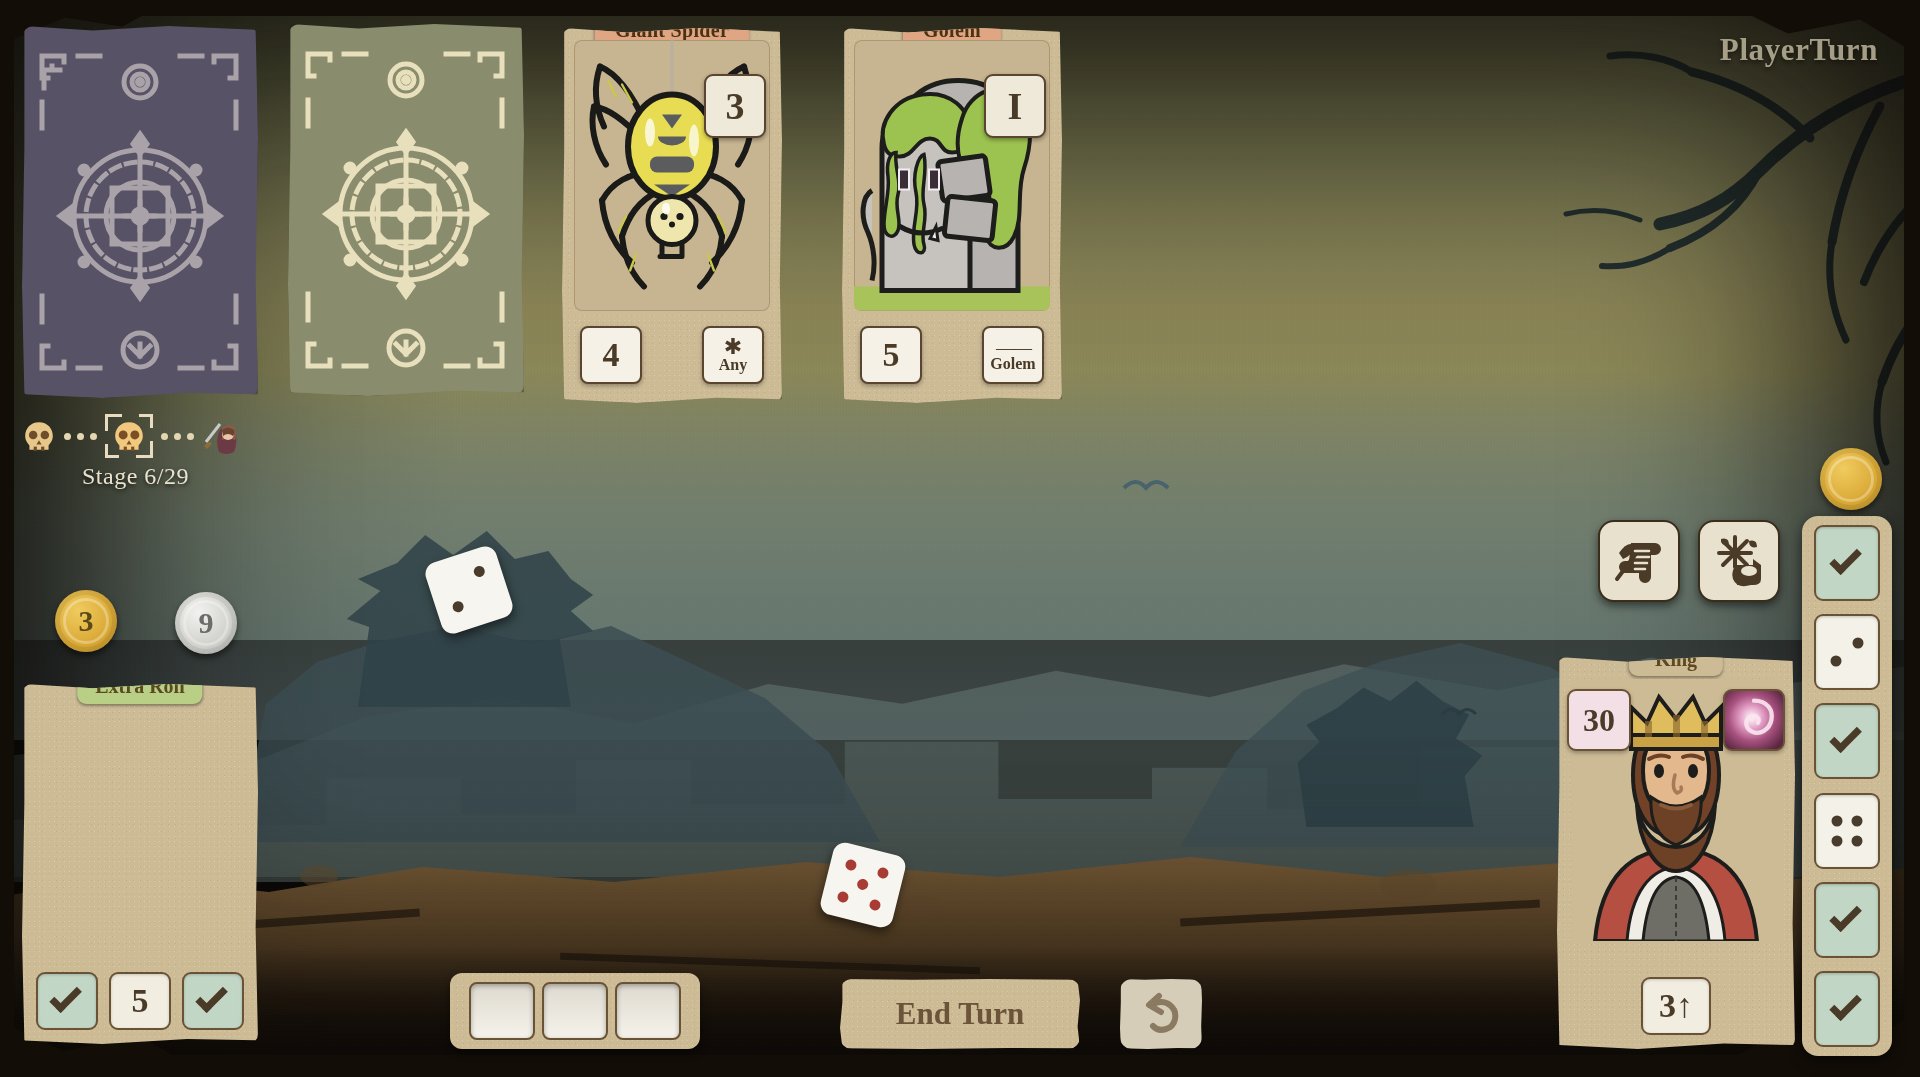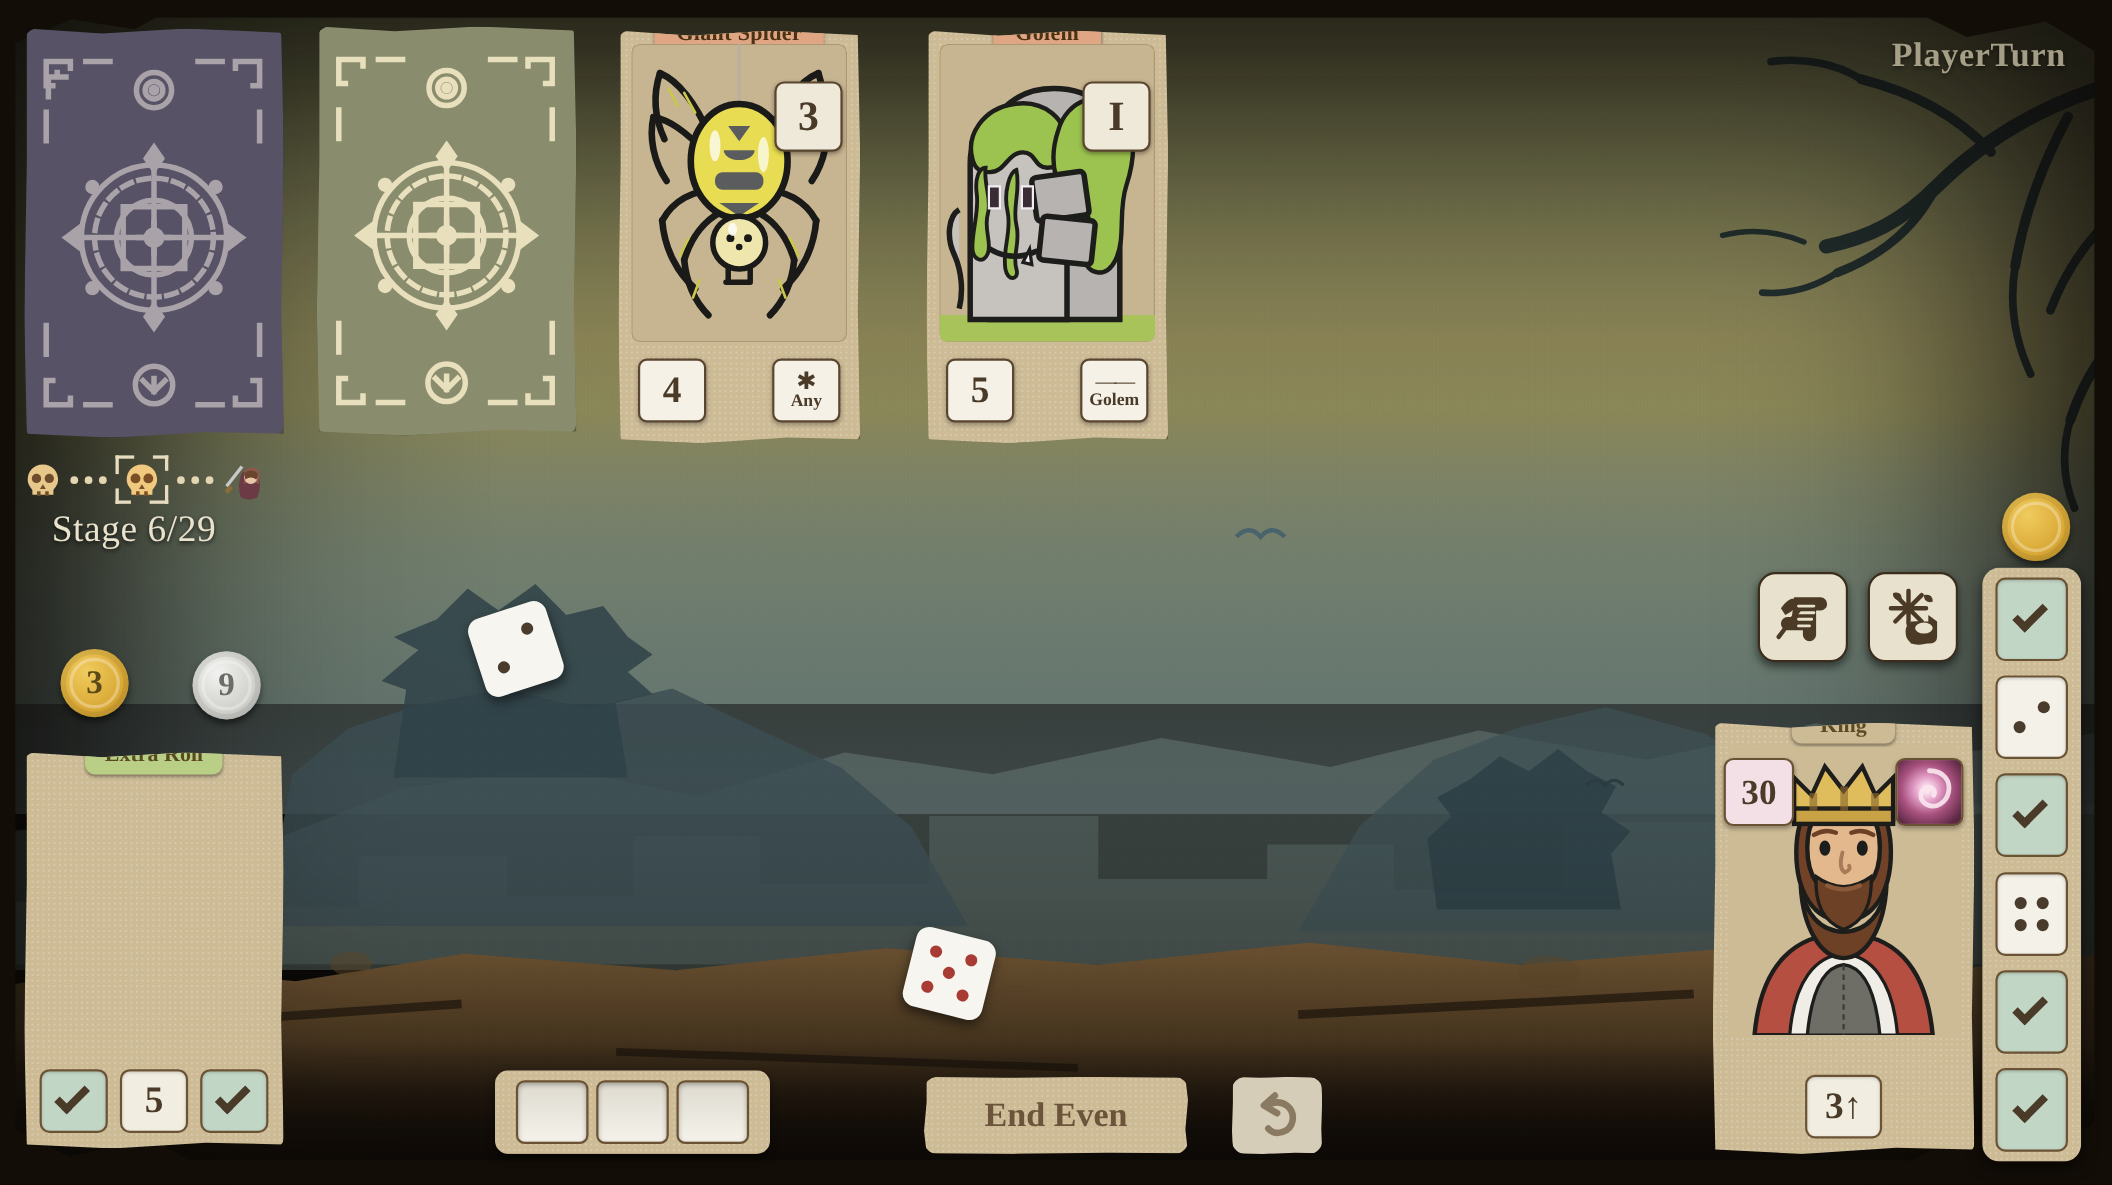--- a/index.html
+++ b/index.html
@@ -147,21 +147,21 @@
   .dots i { width:7px; height:7px; border-radius:50%; background:#e4d6b2; display:block; }
   .bracket { position:relative; width:48px; height:44px; display:flex; align-items:center; justify-content:center; }
   .bracket::before, .bracket::after {
     content:''; position:absolute; width:14px; height:14px; border:3px solid #e7dcbf;
   }
   .bracket::before { left:0; top:0; border-right:none; border-bottom:none; }
   .bracket::after { right:0; bottom:0; border-left:none; border-top:none; }
   .bracket .b2 { position:absolute; width:14px; height:14px; border:3px solid #e7dcbf; right:0; top:0; border-left:none; border-bottom:none; }
   .bracket .b3 { position:absolute; width:14px; height:14px; border:3px solid #e7dcbf; left:0; bottom:0; border-right:none; border-top:none; }
   .stage-label {
-    color:#e9e2cd; font-size:34px; margin-top:6px; margin-left:25px;
+    color:#e9e2cd; font-size:24px; margin-top:6px; margin-left:60px;
     text-shadow: 0 2px 4px rgba(0,0,0,.7); letter-spacing:.5px;
   }
 
   
   .coin {
     position:absolute; width:62px; height:62px; border-radius:50%;
     display:flex; align-items:center; justify-content:center;
     font-size:30px; font-weight:bold; color:#5b4a18;
     box-shadow: 0 4px 6px rgba(0,0,0,.5), inset 0 0 0 5px rgba(0,0,0,.07);
   }
@@ -696,21 +696,21 @@
       <div class="slot num" style="min-width:70px">3↑</div>
     </div>
   </div>
 
   <div class="handtray paper">
     <div class="handslot"></div>
     <div class="handslot"></div>
     <div class="handslot"></div>
   </div>
 
-  <div class="endturn paper rough">End Even</div>
+  <div class="endturn paper rough">End Turn</div>
 
   <div class="undobtn rough">
     <svg width="44" height="44" viewBox="0 0 44 44">
       <path d="M14 12 C28 6 38 16 36 27 C34 38 20 41 14 34" stroke="#8a7a62" stroke-width="6" fill="none" stroke-linecap="round"></path>
       <path d="M20 4 L10 13 L22 20" stroke="#8a7a62" stroke-width="6" fill="none" stroke-linecap="round" stroke-linejoin="round"></path>
     </svg>
   </div>
 
 </div>
 

